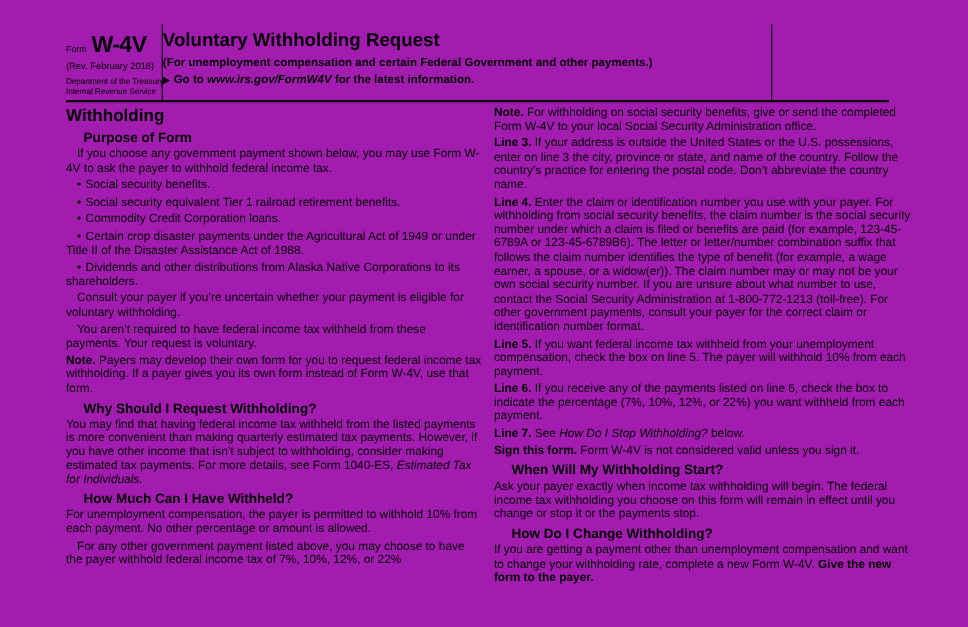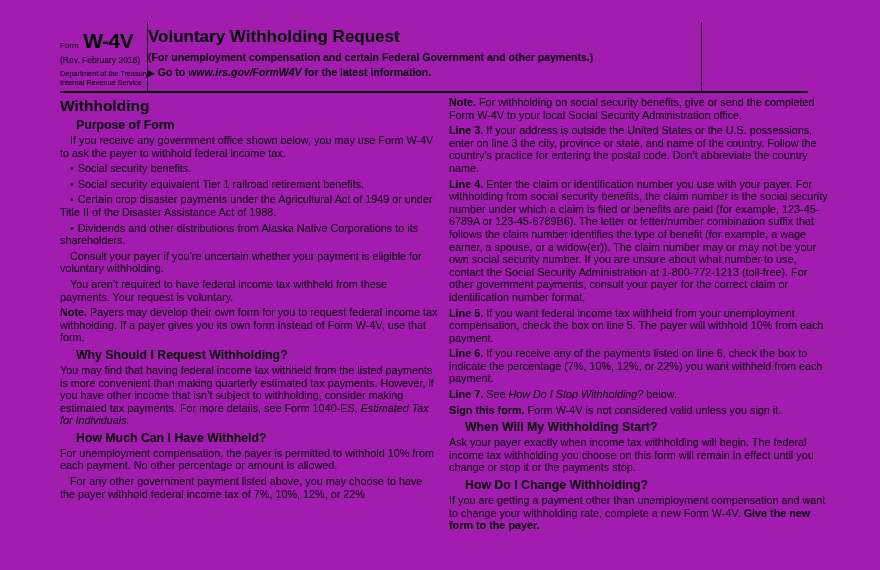--- a/index.html
+++ b/index.html
@@ -62,24 +62,25 @@
         </div>
       </div>
       <div class="hdr-right"></div>
     </div>
 
     <div class="cols">
 
       <div class="col">
         <div class="h-instr">Withholding</div>
         <div class="h2">Purpose of Form</div>
-        <p class="ind">If you receive any government office shown below, you may use Form W-4V to ask the payer to withhold federal income tax.</p>
+        <p class="ind">If you choose any government payment shown below, you may use Form W-4V to ask the payer to withhold federal income tax.</p>
 
         <p class="blt"><span class="dot">•</span><span>Social security benefits.</span></p>
         <p class="blt"><span class="dot">•</span><span>Social security equivalent Tier 1 railroad retirement benefits.</span></p>
+        <p class="blt"><span class="dot">•</span><span>Commodity Credit Corporation loans.</span></p>
         <p class="blt"><span class="dot">•</span><span>Certain crop disaster payments under the Agricultural Act of 1949 or under Title II of the Disaster Assistance Act of 1988.</span></p>
         <p class="blt"><span class="dot">•</span><span>Dividends and other distributions from Alaska Native Corporations to its shareholders.</span></p>
 
         <p class="ind">Consult your payer if you’re uncertain whether your payment is eligible for voluntary withholding.</p>
         <p class="ind">You aren’t required to have federal income tax withheld from these payments. Your request is voluntary.</p>
         <p><b>Note.</b>
           <span>Payers may develop their own form for you to request federal income tax withholding. If a payer gives you its own form instead of Form W-4V, use that form.</span></p>
 
         <div class="h2">Why Should I Request Withholding?</div>
         <p><span>You may find that having federal income tax withheld from the listed payments is more convenient than making quarterly estimated tax payments. However, if you have other income that isn’t subject to withholding, consider making estimated tax payments. For more details, see Form 1040-ES, </span><i>Estimated Tax for Individuals.</i></p>

